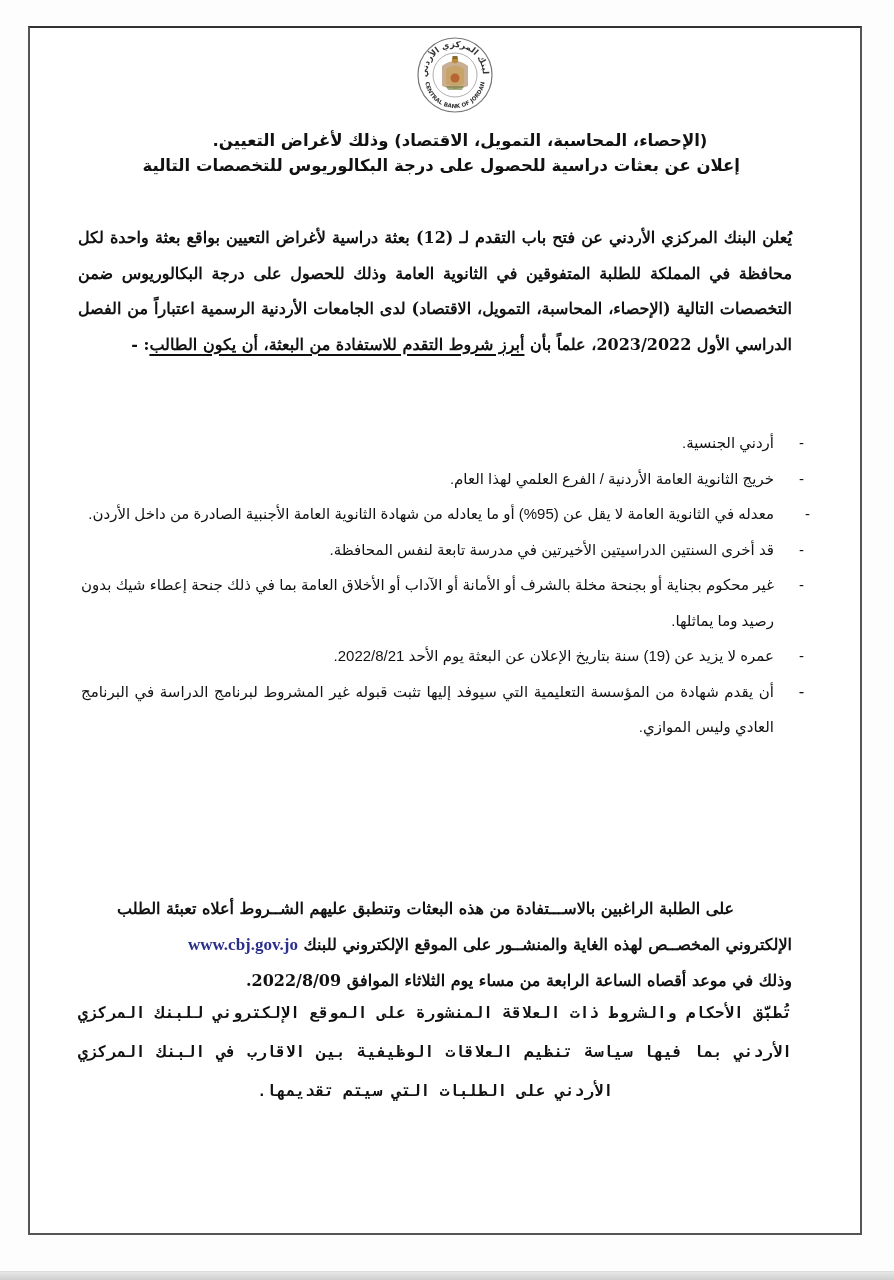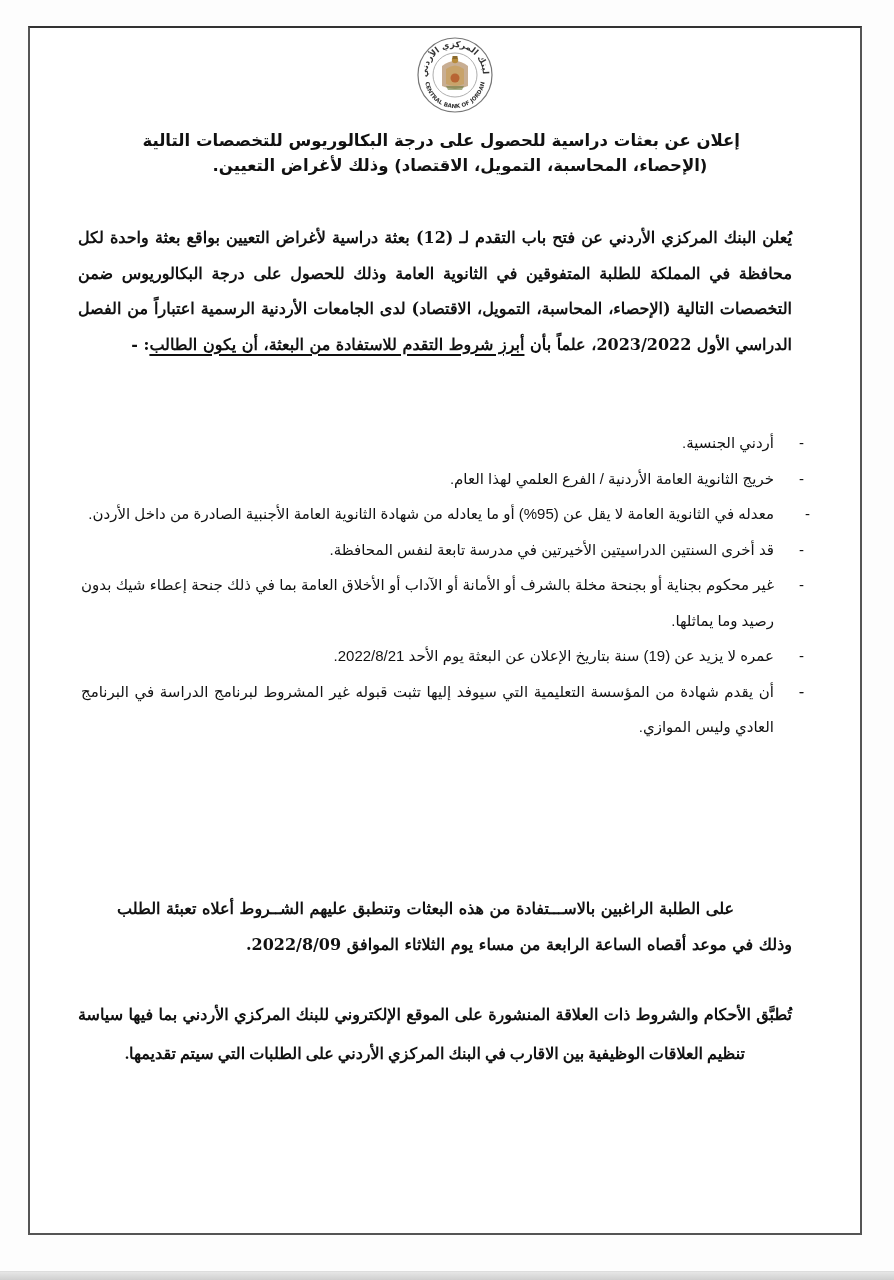--- a/index.html
+++ b/index.html
@@ -109,21 +109,21 @@
     direction: ltr;
     unicode-bidi: embed;
   }
   .terms {
     top: 995px;
     font-weight: bold;
     font-size: 16px;
     line-height: 39px;
     text-align: justify;
     text-align-last: center;
-    font-family: Liberation Serif, serif;
+    font-family: Liberation Mono, monospace;
   }
 </style>
 </head>
 <body>
 
 <div class="page-frame"></div>
 
 <svg class="logo" viewBox="0 0 78 78">
   <circle cx="39" cy="39" r="37" fill="#fff" stroke="#777" stroke-width="1.2"></circle>
   <circle cx="39" cy="39" r="22" fill="#fff" stroke="#999" stroke-width="0.8"></circle>
@@ -141,42 +141,46 @@
     <path d="M26 30 Q39 20 52 30 L52 50 Q39 56 26 50 Z" fill="#9a6b3a" opacity="0.55"></path>
     <path d="M30 33 Q39 26 48 33 L48 48 Q39 52 30 48 Z" fill="#c8a060" opacity="0.8"></path>
     <circle cx="39" cy="24" r="3.2" fill="#b78c3c"></circle>
     <rect x="36.5" y="20" width="5" height="3" fill="#8c6a2c"></rect>
     <circle cx="39" cy="42" r="4.5" fill="#b55a2a" opacity="0.85"></circle>
     <path d="M30 50 L48 50 L46 54 L32 54 Z" fill="#6c7a3a" opacity="0.6"></path>
   </g>
 </svg>
 
 <div class="doc title">
+  <div>(الإحصاء، المحاسبة، التمويل، الاقتصاد) وذلك لأغراض التعيين.</div>
   <div>إعلان عن بعثات دراسية للحصول على درجة البكالوريوس للتخصصات التالية</div>
-  <div>(الإحصاء، المحاسبة، التمويل، الاقتصاد) وذلك لأغراض التعيين.</div>
 </div>
 
 <div class="doc intro">
   <span>يُعلن البنك المركزي الأردني عن فتح باب التقدم لـ (12) بعثة دراسية لأغراض التعيين بواقع بعثة واحدة لكل محافظة في المملكة للطلبة المتفوقين في الثانوية العامة وذلك للحصول على درجة البكالوريوس ضمن التخصصات التالية (الإحصاء، المحاسبة، التمويل، الاقتصاد) لدى الجامعات الأردنية الرسمية اعتباراً من الفصل الدراسي الأول 2023/2022، علماً بأن</span>
   <span class="ul">أبرز شروط التقدم للاستفادة من البعثة، أن يكون الطالب</span><span>: -</span>
 </div>
 
 <ul class="doc conditions">
   <li><span class="dash">-</span><span>أردني الجنسية.</span></li>
   <li><span class="dash">-</span><span>خريج الثانوية العامة الأردنية / الفرع العلمي لهذا العام.</span></li>
   <li class="wide"><span class="dash">-</span><span>معدله في الثانوية العامة لا يقل عن (95%) أو ما يعادله من شهادة الثانوية العامة الأجنبية الصادرة من داخل الأردن.</span></li>
   <li><span class="dash">-</span><span>قد أخرى السنتين الدراسيتين الأخيرتين في مدرسة تابعة لنفس المحافظة.</span></li>
   <li><span class="dash">-</span><span>غير محكوم بجناية أو بجنحة مخلة بالشرف أو الأمانة أو الآداب أو الأخلاق العامة بما في ذلك جنحة إعطاء شيك بدون رصيد وما يماثلها.</span></li>
   <li><span class="dash">-</span><span>عمره لا يزيد عن (19) سنة بتاريخ الإعلان عن البعثة يوم الأحد 2022/8/21.</span></li>
   <li><span class="dash">-</span></li>
   <li><span class="dash">-</span><span>أن يقدم شهادة من المؤسسة التعليمية التي سيوفد إليها تثبت قبوله غير المشروط لبرنامج الدراسة في البرنامج العادي وليس الموازي.</span></li>
 </ul>
 
 <div class="doc apply">
   <div class="first">على الطلبة الراغبين بالاســـتفادة من هذه البعثات وتنطبق عليهم الشــروط أعلاه تعبئة الطلب</div>
+  <div>
+    <span>الإلكتروني المخصــص لهذه الغاية والمنشــور على الموقع الإلكتروني للبنك</span>
+    <a class="url">www.cbj.gov.jo</a>
+  </div>
   <div>وذلك في موعد أقصاه الساعة الرابعة من مساء يوم الثلاثاء الموافق 2022/8/09.</div>
 </div>
 
 <div class="doc terms">
   <span>تُطبَّق الأحكام والشروط ذات العلاقة المنشورة على الموقع الإلكتروني للبنك المركزي الأردني بما فيها سياسة تنظيم العلاقات الوظيفية بين الاقارب في البنك المركزي الأردني على الطلبات التي سيتم تقديمها.</span>
 </div>
 
 <div class="bottom-bar"></div>
 
 </body></html>

